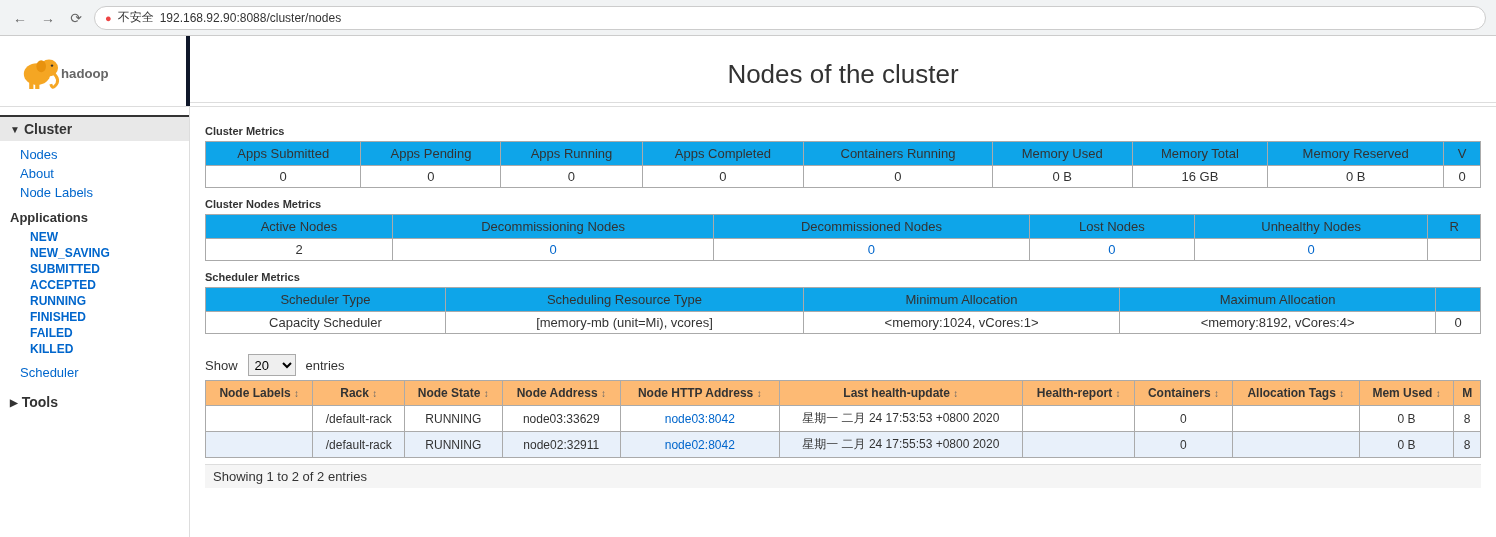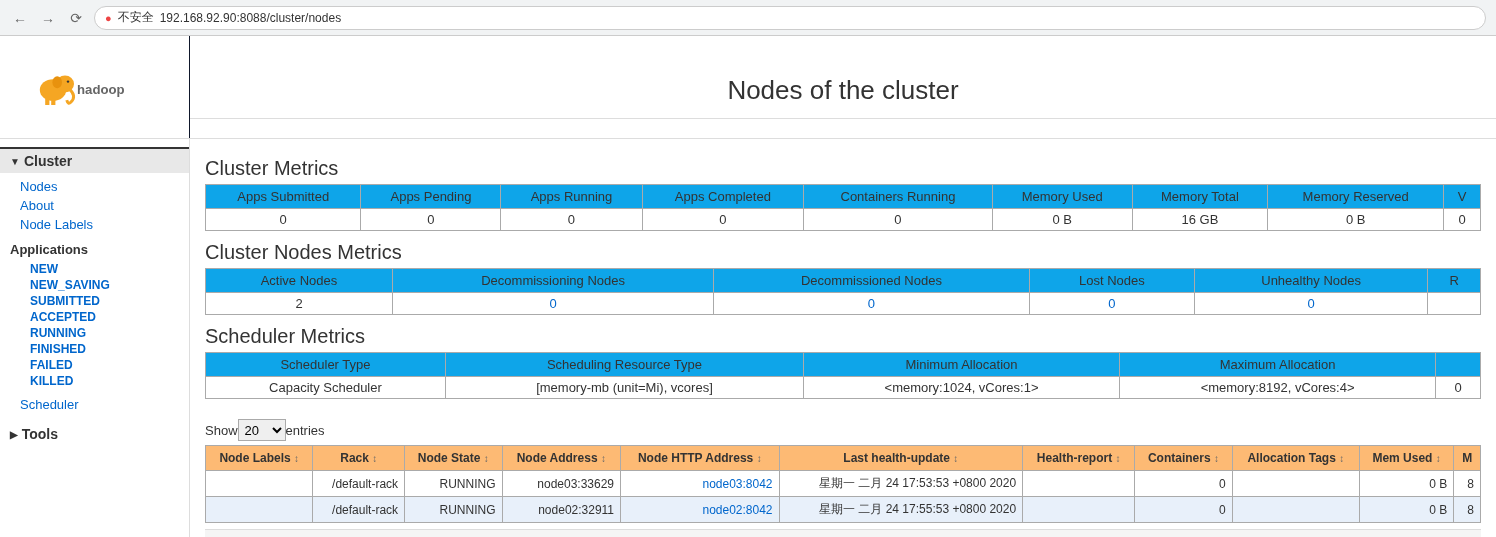--- a/index.html
+++ b/index.html
@@ -71,81 +71,81 @@
 
     .page-title {
       text-align: center; font-size: 26px; font-weight: normal;
       padding: 20px 0 12px;
       border-bottom: 1px solid #ddd;
     }
 
     .content-body { padding: 10px 15px; }
 
     .section-title {
-      font-size: 20px; font-weight: normal; margin: 8px 0 4px;
+      font-size: 11px; font-weight: bold; margin: 8px 0 4px;
     }
 
     
     .metrics-table {
       width: 100%; border-collapse: collapse;
       border: 1px solid #aaa; margin-bottom: 10px;
       font-size: 13px;
     }
     .metrics-table th {
       background: #0ea5e9; border: 1px solid #aaa;
       padding: 4px 8px; text-align: center; font-weight: normal;
     }
     .metrics-table td {
       border: 1px solid #aaa; padding: 3px 8px; text-align: center;
     }
     .metrics-table td a { color: #06c; text-decoration: none; }
 
     
     .show-entries {
-      display: flex; align-items: center; gap: 0;
+      display: flex; align-items: center; gap: 10px;
       margin: 20px 0 4px; font-size: 13px;
     }
     .show-entries select {
       height: 22px; font-size: 13px; border: 1px solid #aaa;
       padding: 0 2px;
     }
 
     .node-table {
       width: 100%; border-collapse: collapse;
       border: 1px solid #aaa; font-size: 12px;
     }
     .node-table th {
       background: #fdba74; border: 1px solid #aaa;
       padding: 5px 6px; text-align: center;
       white-space: nowrap;
     }
     .node-table th .sort-icon { font-size: 10px; color: #666; }
     .node-table td {
-      border: 1px solid #aaa; padding: 4px 6px; text-align: right;
+      border: 1px solid #aaa; padding: 4px 6px; text-align: center;
       vertical-align: middle;
     }
     .node-table td a { color: #06c; text-decoration: none; }
     .node-table tr:nth-child(even) { background: #e8f0fa; }
     .node-table tr:nth-child(odd) { background: #fff; }
 
     .showing-text {
       margin-top: 6px; font-size: 13px;
       border-top: 1px solid #ddd; padding-top: 4px;
       background: #f5f5f5; padding: 4px 8px;
     }
 
     
     .header-top {
       display: flex; align-items: center;
       border-bottom: 1px solid #ddd;
     }
     .logo-area {
       width: 190px; min-width: 190px;
-      padding: 26px; display: flex; align-items: center;
-      border-right: 1px solid #0f172a;
+      padding: 10px; display: flex; align-items: center;
+      border-right: 4px solid #0f172a;
     }
     .logo-svg { width: 120px; height: 50px; }
     .title-area {
       flex: 1; text-align: center;
     }
   </style>
 </head>
 <body>
 
 <div class="browser-chrome">

